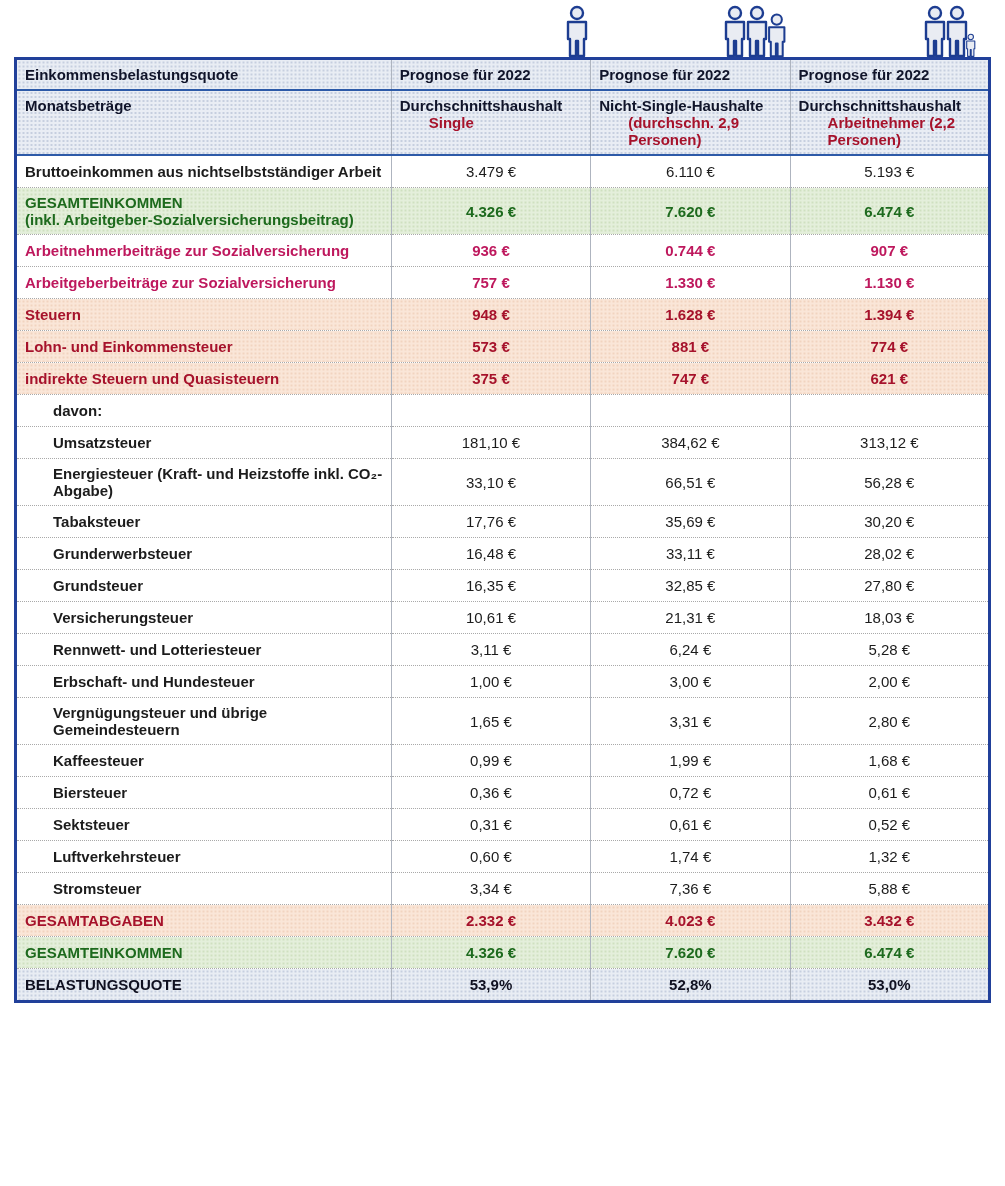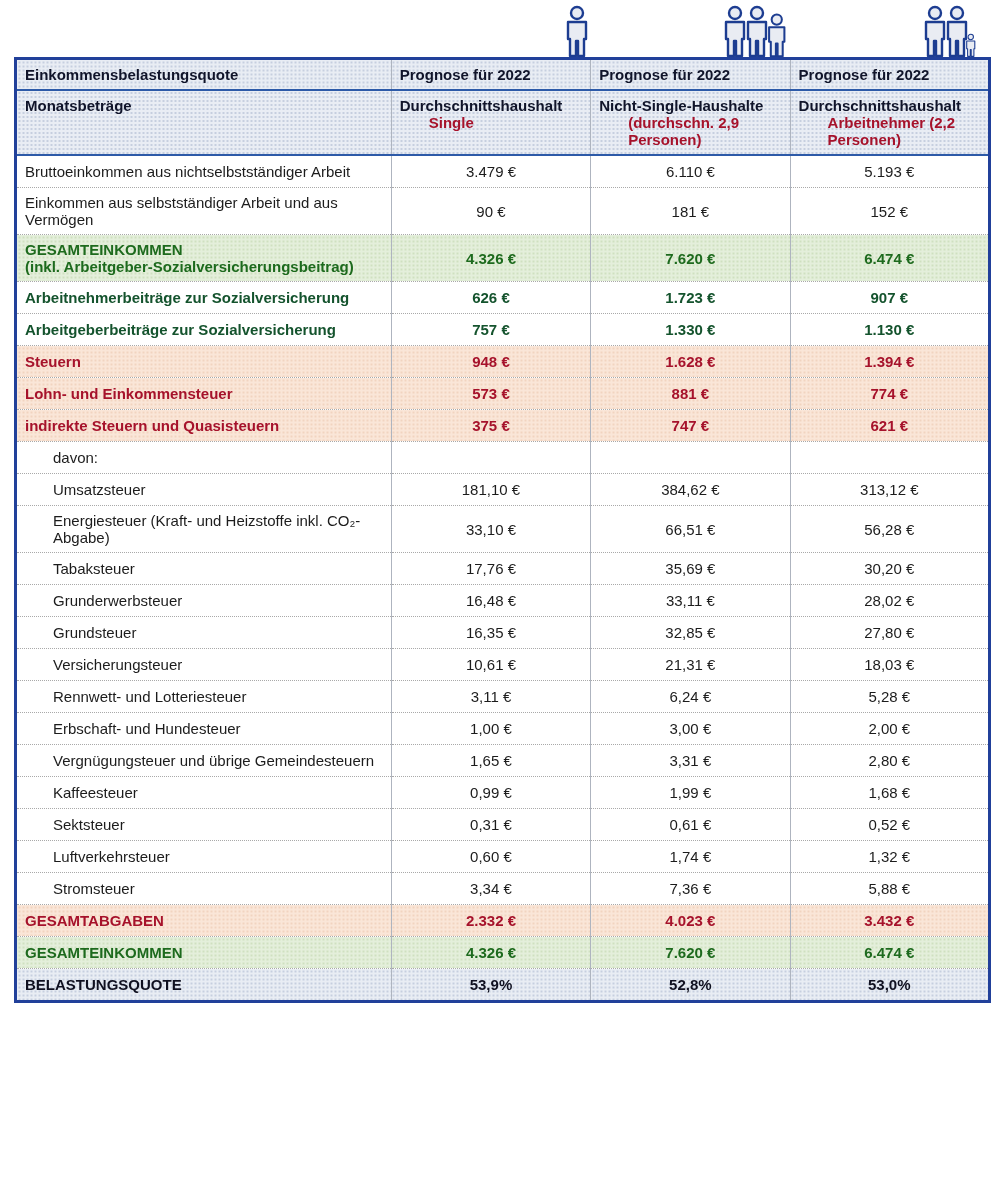--- a/index.html
+++ b/index.html
@@ -42,26 +42,26 @@
     border-bottom:2px solid #2d5aa8;
   }
   tr.h1 th{height:15px;}
   tr.h2 th{height:34px;vertical-align:top;}
   .hdr-line{display:block;}
   .hdr-line.red{color:#a6122b;margin-left:29px;}
 
   tbody td{border-top:1px dotted #a9a9a9;color:#1c1c1c;background:#ffffff;}
   tbody tr:first-child td{border-top:none;}
   td.val{text-align:center;vertical-align:middle;}
-  td.lbl{vertical-align:middle;}
+  td.lbl{vertical-align:middle;font-weight:bold;}
   tbody td{height:19px;}
 
   
   tr.row-sub td.lbl, tr.row-davon td.lbl{padding-left:36px;}
-  tr.row-red td{color:#14532d;font-weight:bold;}
+  tr.row-red td{color:#be185d;font-weight:bold;}
   tr.row-peach td{
     color:#a6122b;font-weight:bold;
     background-color:#fae6d8;
     background-image:radial-gradient(#f1d4c0 0.8px,transparent 0.9px);
     background-size:4px 4px;
   }
   tr.row-green td{
     color:#1d6a1d;font-weight:bold;
     background-color:#e4efdb;
     background-image:radial-gradient(#cfe0c0 0.8px,transparent 0.9px);
@@ -142,45 +142,36 @@
     <tbody>
         <tr class="row-plain">
     <td class="lbl">
       <div class="lbl-line1">Bruttoeinkommen aus nichtselbstständiger Arbeit</div>
 
     </td>
     <td class="val">3.479 €</td>
     <td class="val">6.110 €</td>
     <td class="val">5.193 €</td>
   </tr>
-        <tr class="row-plain">
-    <td class="lbl">
-      <div class="lbl-line1">Einkommen aus selbstständiger Arbeit und aus Vermögen</div>
-
-    </td>
-    <td class="val">90 €</td>
-    <td class="val">181 €</td>
-    <td class="val">152 €</td>
-  </tr>
         <tr class="row-green">
     <td class="lbl">
       <div class="lbl-line1">GESAMTEINKOMMEN</div>
       <div class="lbl-line2">(inkl. Arbeitgeber-Sozialversicherungsbeitrag)</div>
     </td>
     <td class="val">4.326 €</td>
     <td class="val">7.620 €</td>
     <td class="val">6.474 €</td>
   </tr>
         <tr class="row-red">
     <td class="lbl">
       <div class="lbl-line1">Arbeitnehmerbeiträge zur Sozialversicherung</div>
 
     </td>
-    <td class="val">626 €</td>
-    <td class="val">1.723 €</td>
+    <td class="val">936 €</td>
+    <td class="val">0.744 €</td>
     <td class="val">907 €</td>
   </tr>
         <tr class="row-red">
     <td class="lbl">
       <div class="lbl-line1">Arbeitgeberbeiträge zur Sozialversicherung</div>
 
     </td>
     <td class="val">757 €</td>
     <td class="val">1.330 €</td>
     <td class="val">1.130 €</td>
@@ -306,20 +297,29 @@
     <td class="lbl">
       <div class="lbl-line1">Kaffeesteuer</div>
 
     </td>
     <td class="val">0,99 €</td>
     <td class="val">1,99 €</td>
     <td class="val">1,68 €</td>
   </tr>
         <tr class="row-sub">
     <td class="lbl">
+      <div class="lbl-line1">Biersteuer</div>
+
+    </td>
+    <td class="val">0,36 €</td>
+    <td class="val">0,72 €</td>
+    <td class="val">0,61 €</td>
+  </tr>
+        <tr class="row-sub">
+    <td class="lbl">
       <div class="lbl-line1">Sektsteuer</div>
 
     </td>
     <td class="val">0,31 €</td>
     <td class="val">0,61 €</td>
     <td class="val">0,52 €</td>
   </tr>
         <tr class="row-sub">
     <td class="lbl">
       <div class="lbl-line1">Luftverkehrsteuer</div>

